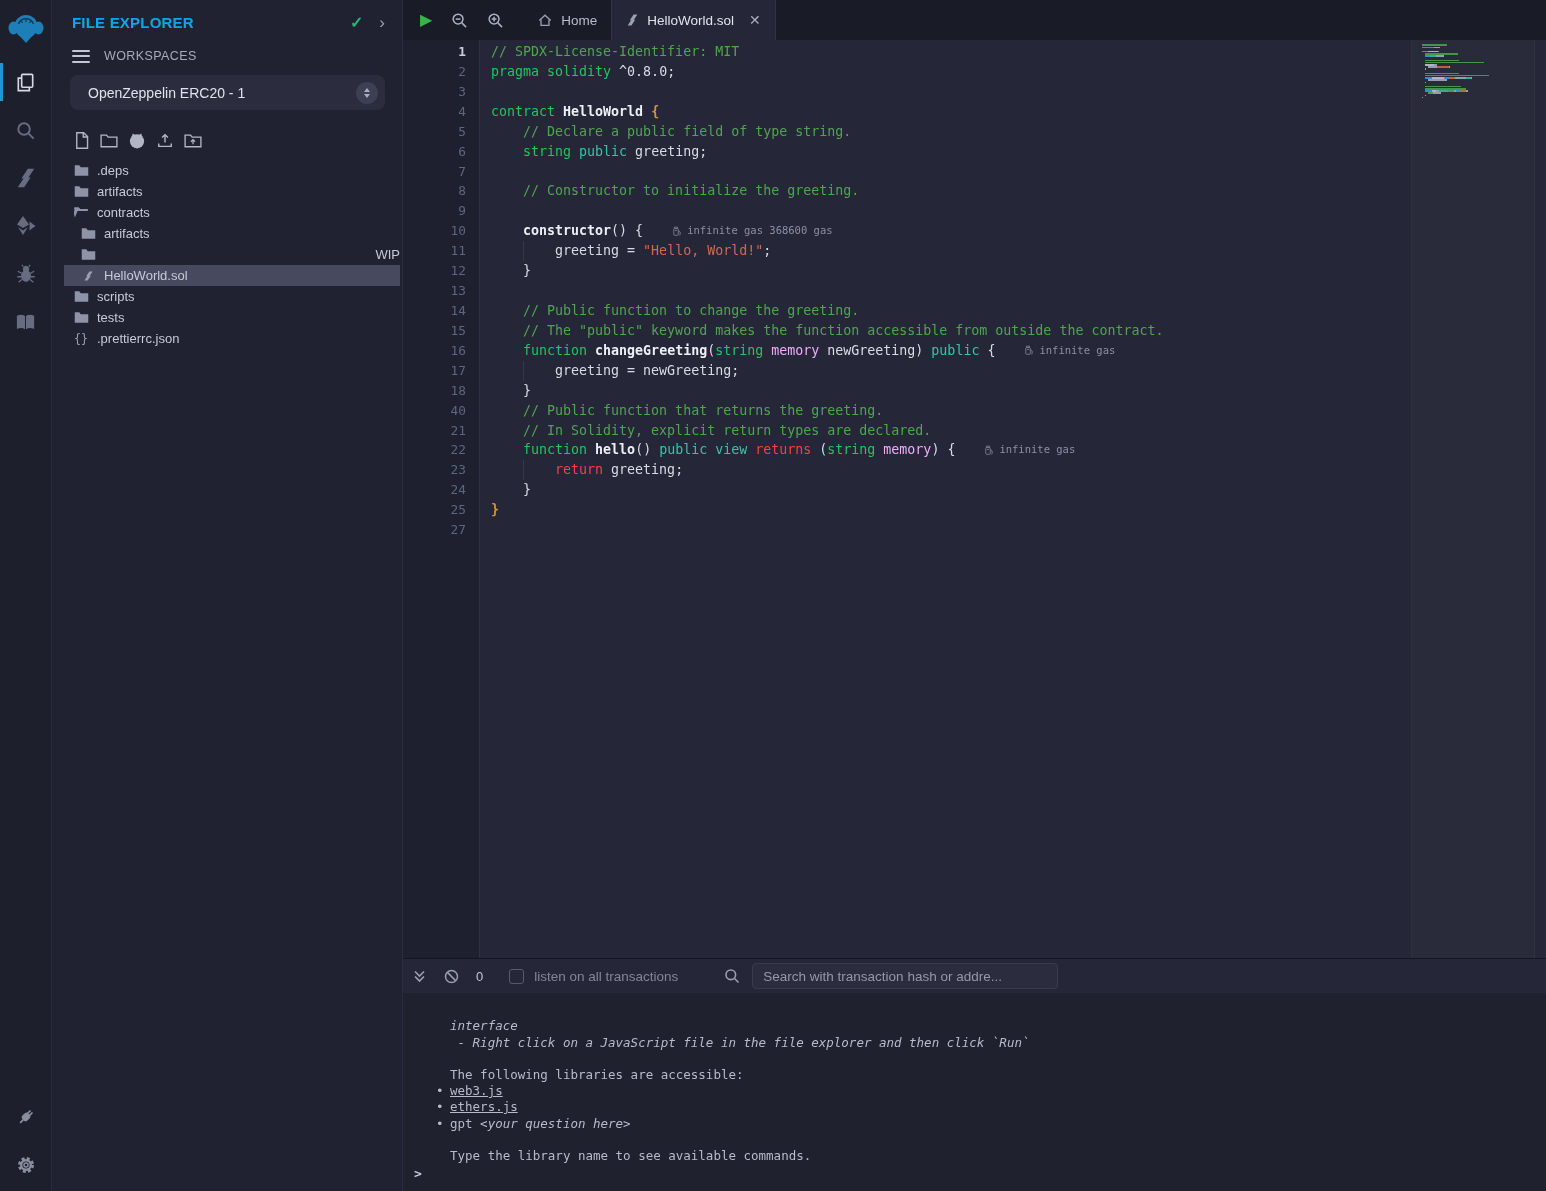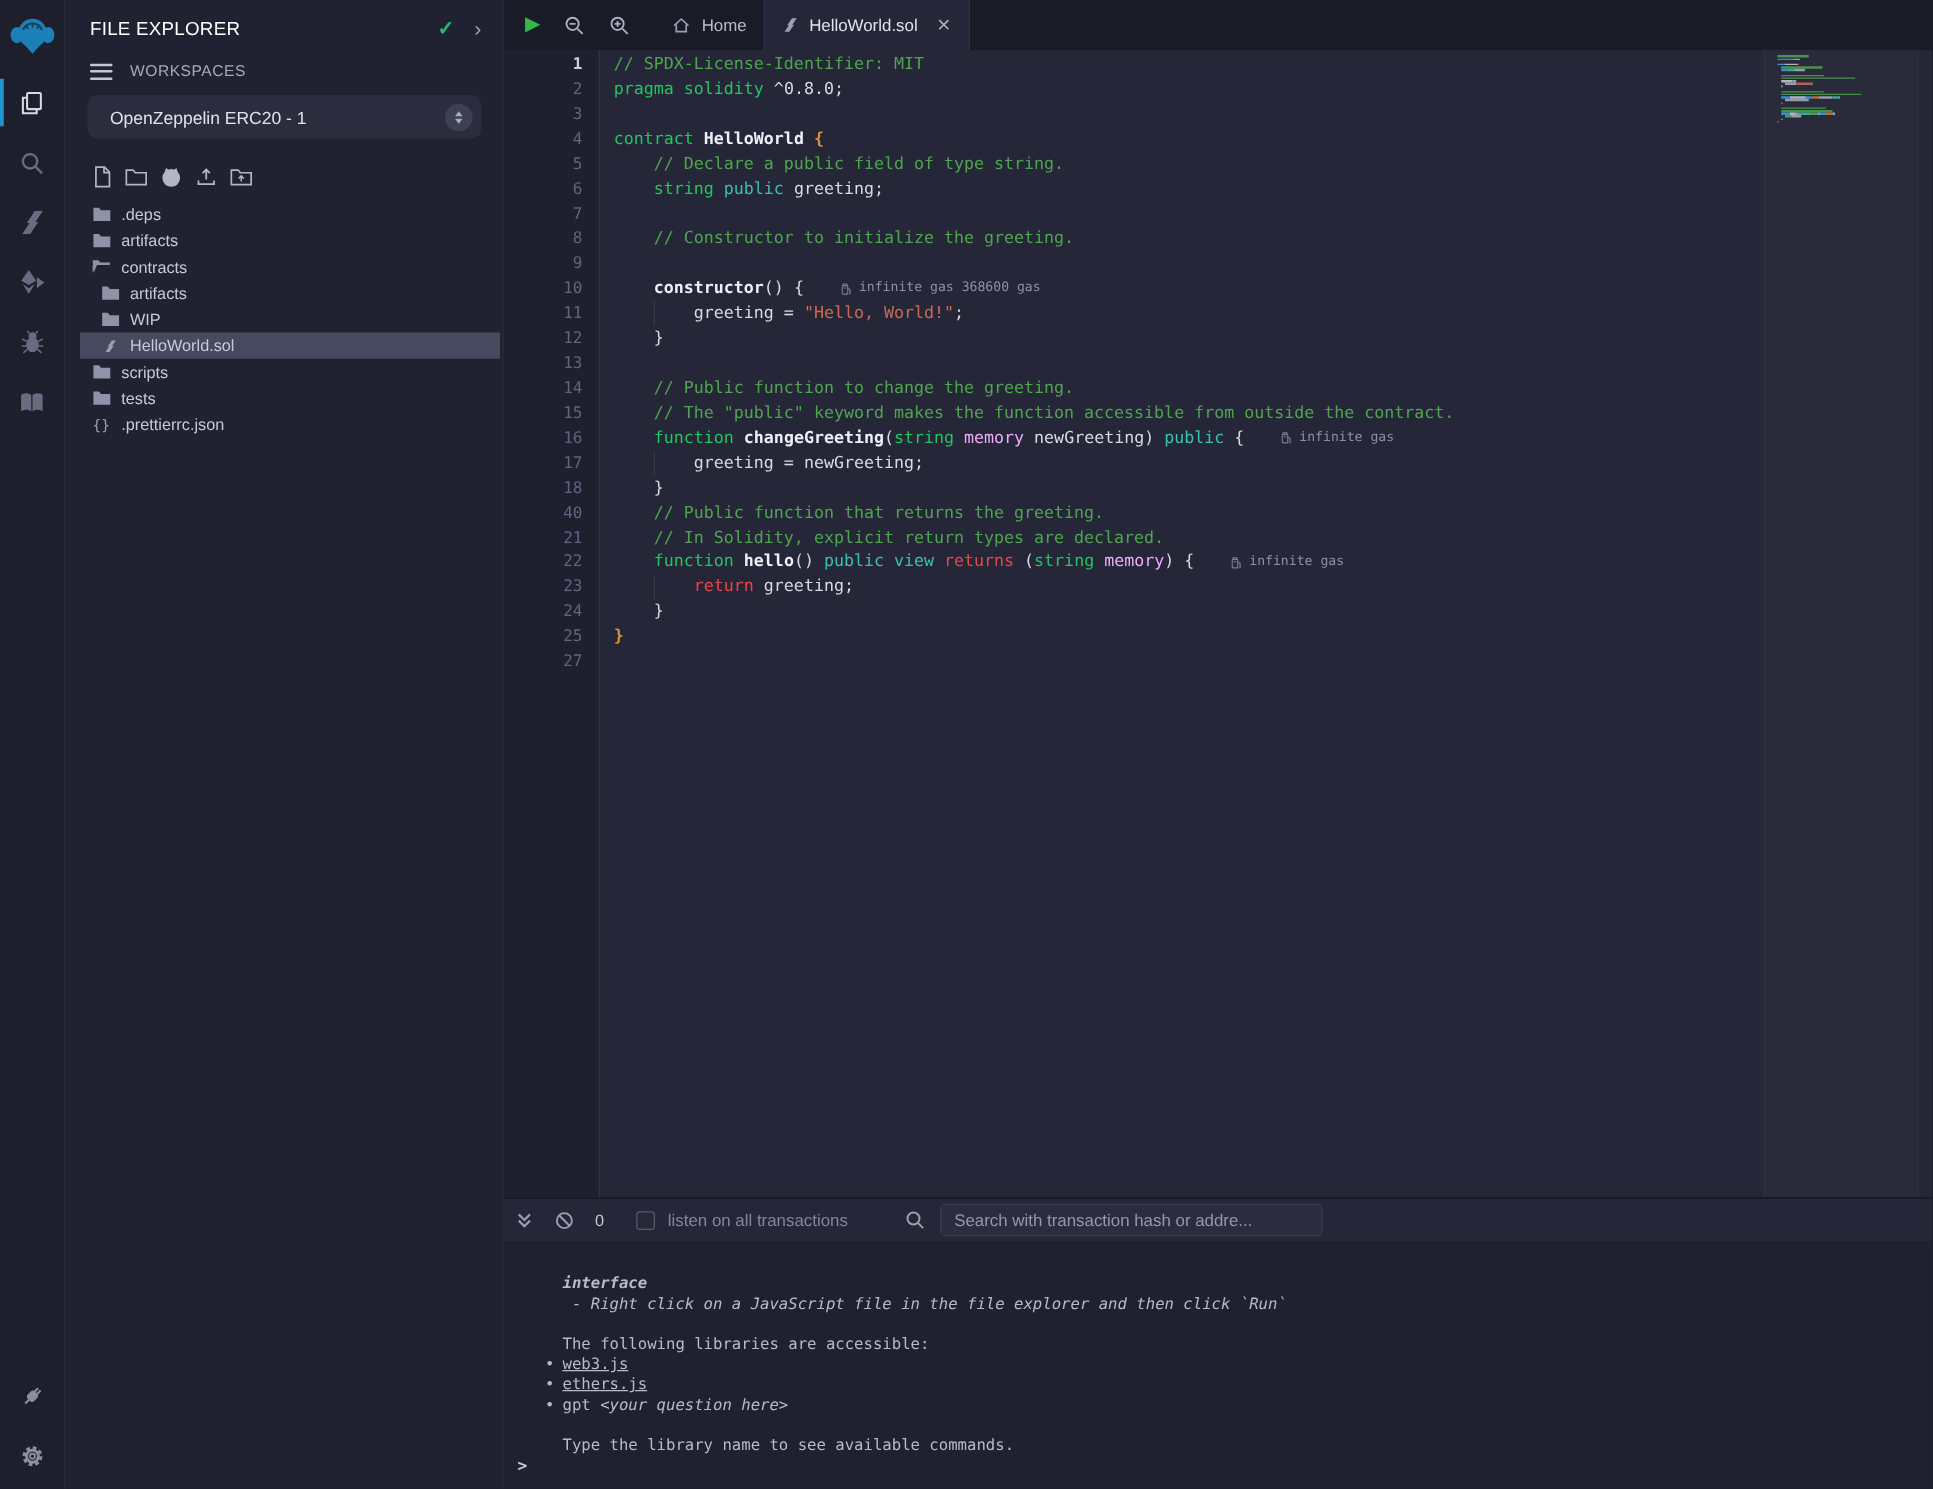--- a/index.html
+++ b/index.html
@@ -12,21 +12,21 @@
   .ab-item{width:100%;height:48px;display:flex;align-items:center;justify-content:center;position:relative;color:#676c81;cursor:pointer}
   .ab-item svg{display:block}
   .ab-item.active{color:#d6dae6}
   .ab-item.active::before{content:"";position:absolute;left:0;top:5px;bottom:5px;width:3px;background:#1f96cf}
   .ab-spacer{flex:1}
   .ab-bottom{color:#8a8fa0}
 
   
   .side-panel{width:351px;background:#212231;border-right:1px solid #2a2b3d;flex-shrink:0;display:flex;flex-direction:column}
   .sp-header{display:flex;align-items:center;padding:13px 17px 0 20px}
-  .sp-title{font-size:15px;font-weight:400;color:#ffffff;letter-spacing:.2px;flex:1}
+  .sp-title{font-size:15px;font-weight:700;color:#0ea5e9;letter-spacing:.2px;flex:1}
   .sp-check{color:#23b873;font-size:16px;font-weight:700;margin-right:16px}
   .sp-chevron{color:#9aa0b2;font-size:17px;line-height:1}
   .sp-workspaces{display:flex;align-items:center;margin:17px 0 0 20px}
   .hamburger{width:18px;display:flex;flex-direction:column;gap:3.5px;margin-right:14px}
   .hamburger span{height:2px;background:#c3c7d4;border-radius:1px}
   .ws-label{font-size:12.5px;letter-spacing:.4px;color:#a6aab9}
   .ws-select{margin:12px 17px 0 18px;height:35px;background:#2b2d3e;border-radius:8px;display:flex;align-items:center;padding:0 7px 0 18px;cursor:pointer}
   .ws-name{flex:1;font-size:14px;color:#e0e2ec}
   .ws-badge{width:22px;height:22px;border-radius:50%;background:#3d4053;display:flex;flex-direction:column;align-items:center;justify-content:center;gap:2px}
   .ws-badge i{width:0;height:0;border-left:3.5px solid transparent;border-right:3.5px solid transparent}
@@ -79,21 +79,21 @@
   .term-label{font-size:13.5px;color:#82879a;margin-left:10px}
   .term-search-icon{margin-left:46px;color:#9aa0b0;display:flex}
   .term-input{margin-left:12px;width:306px;height:26px;background:#2b2d3e;border:1px solid #383b4e;border-radius:4px;color:#9498aa;font-size:13.5px;padding:0 10px;font-family:"Liberation Sans",sans-serif;outline:none}
   .term-input::placeholder{color:#9498aa}
   .term-body{flex:1;overflow:hidden;font-family:"DejaVu Sans Mono",monospace;font-size:12.5px;line-height:16.2px;color:#b7bbc9;padding-left:33px;position:relative;white-space:pre}
   .term-line{display:flex}
   .term-line .bl{width:14px;flex-shrink:0}
   .term-line.clip{margin-top:-7px}
   .tl-i{font-style:italic}
   .tl-link{text-decoration:underline;cursor:pointer}
-  .tl-b{font-weight:700}
+  .tl-b{font-weight:400}
   .term-prompt{position:absolute;left:11px;bottom:9px;color:#c5c9d8;font-weight:700;font-size:13px}
 </style>
 </head>
 <body>
 
 <div class="app">
 
   <aside class="activity-bar">
     <div class="logo">
       <svg width="40" height="40" viewBox="0 0 40 40">
@@ -240,21 +240,21 @@
           <span>contracts</span>
         </div>
         <div class="tree-row" style="padding-left: 16px;">
           <span class="ti">
             <svg width="15" height="13" viewBox="0 0 20 17" fill="#8e93a8">
               <path d="M1 1.5h6l2 2.5h10v11.5H1z"></path>
             </svg>
           </span>
           <span>artifacts</span>
         </div>
-        <div class="tree-row" style="padding-left: 16px;">
+        <div class="tree-row" style="padding-left: 16px; justify-content: space-between;">
           <span class="ti">
             <svg width="15" height="13" viewBox="0 0 20 17" fill="#8e93a8">
               <path d="M1 1.5h6l2 2.5h10v11.5H1z"></path>
             </svg>
           </span>
           <span>WIP</span>
         </div>
         <div class="tree-row selected" style="padding-left: 16px;">
           <span class="ti">
             <svg width="11" height="12" viewBox="0 0 24 24" fill="#9aa0b2">

